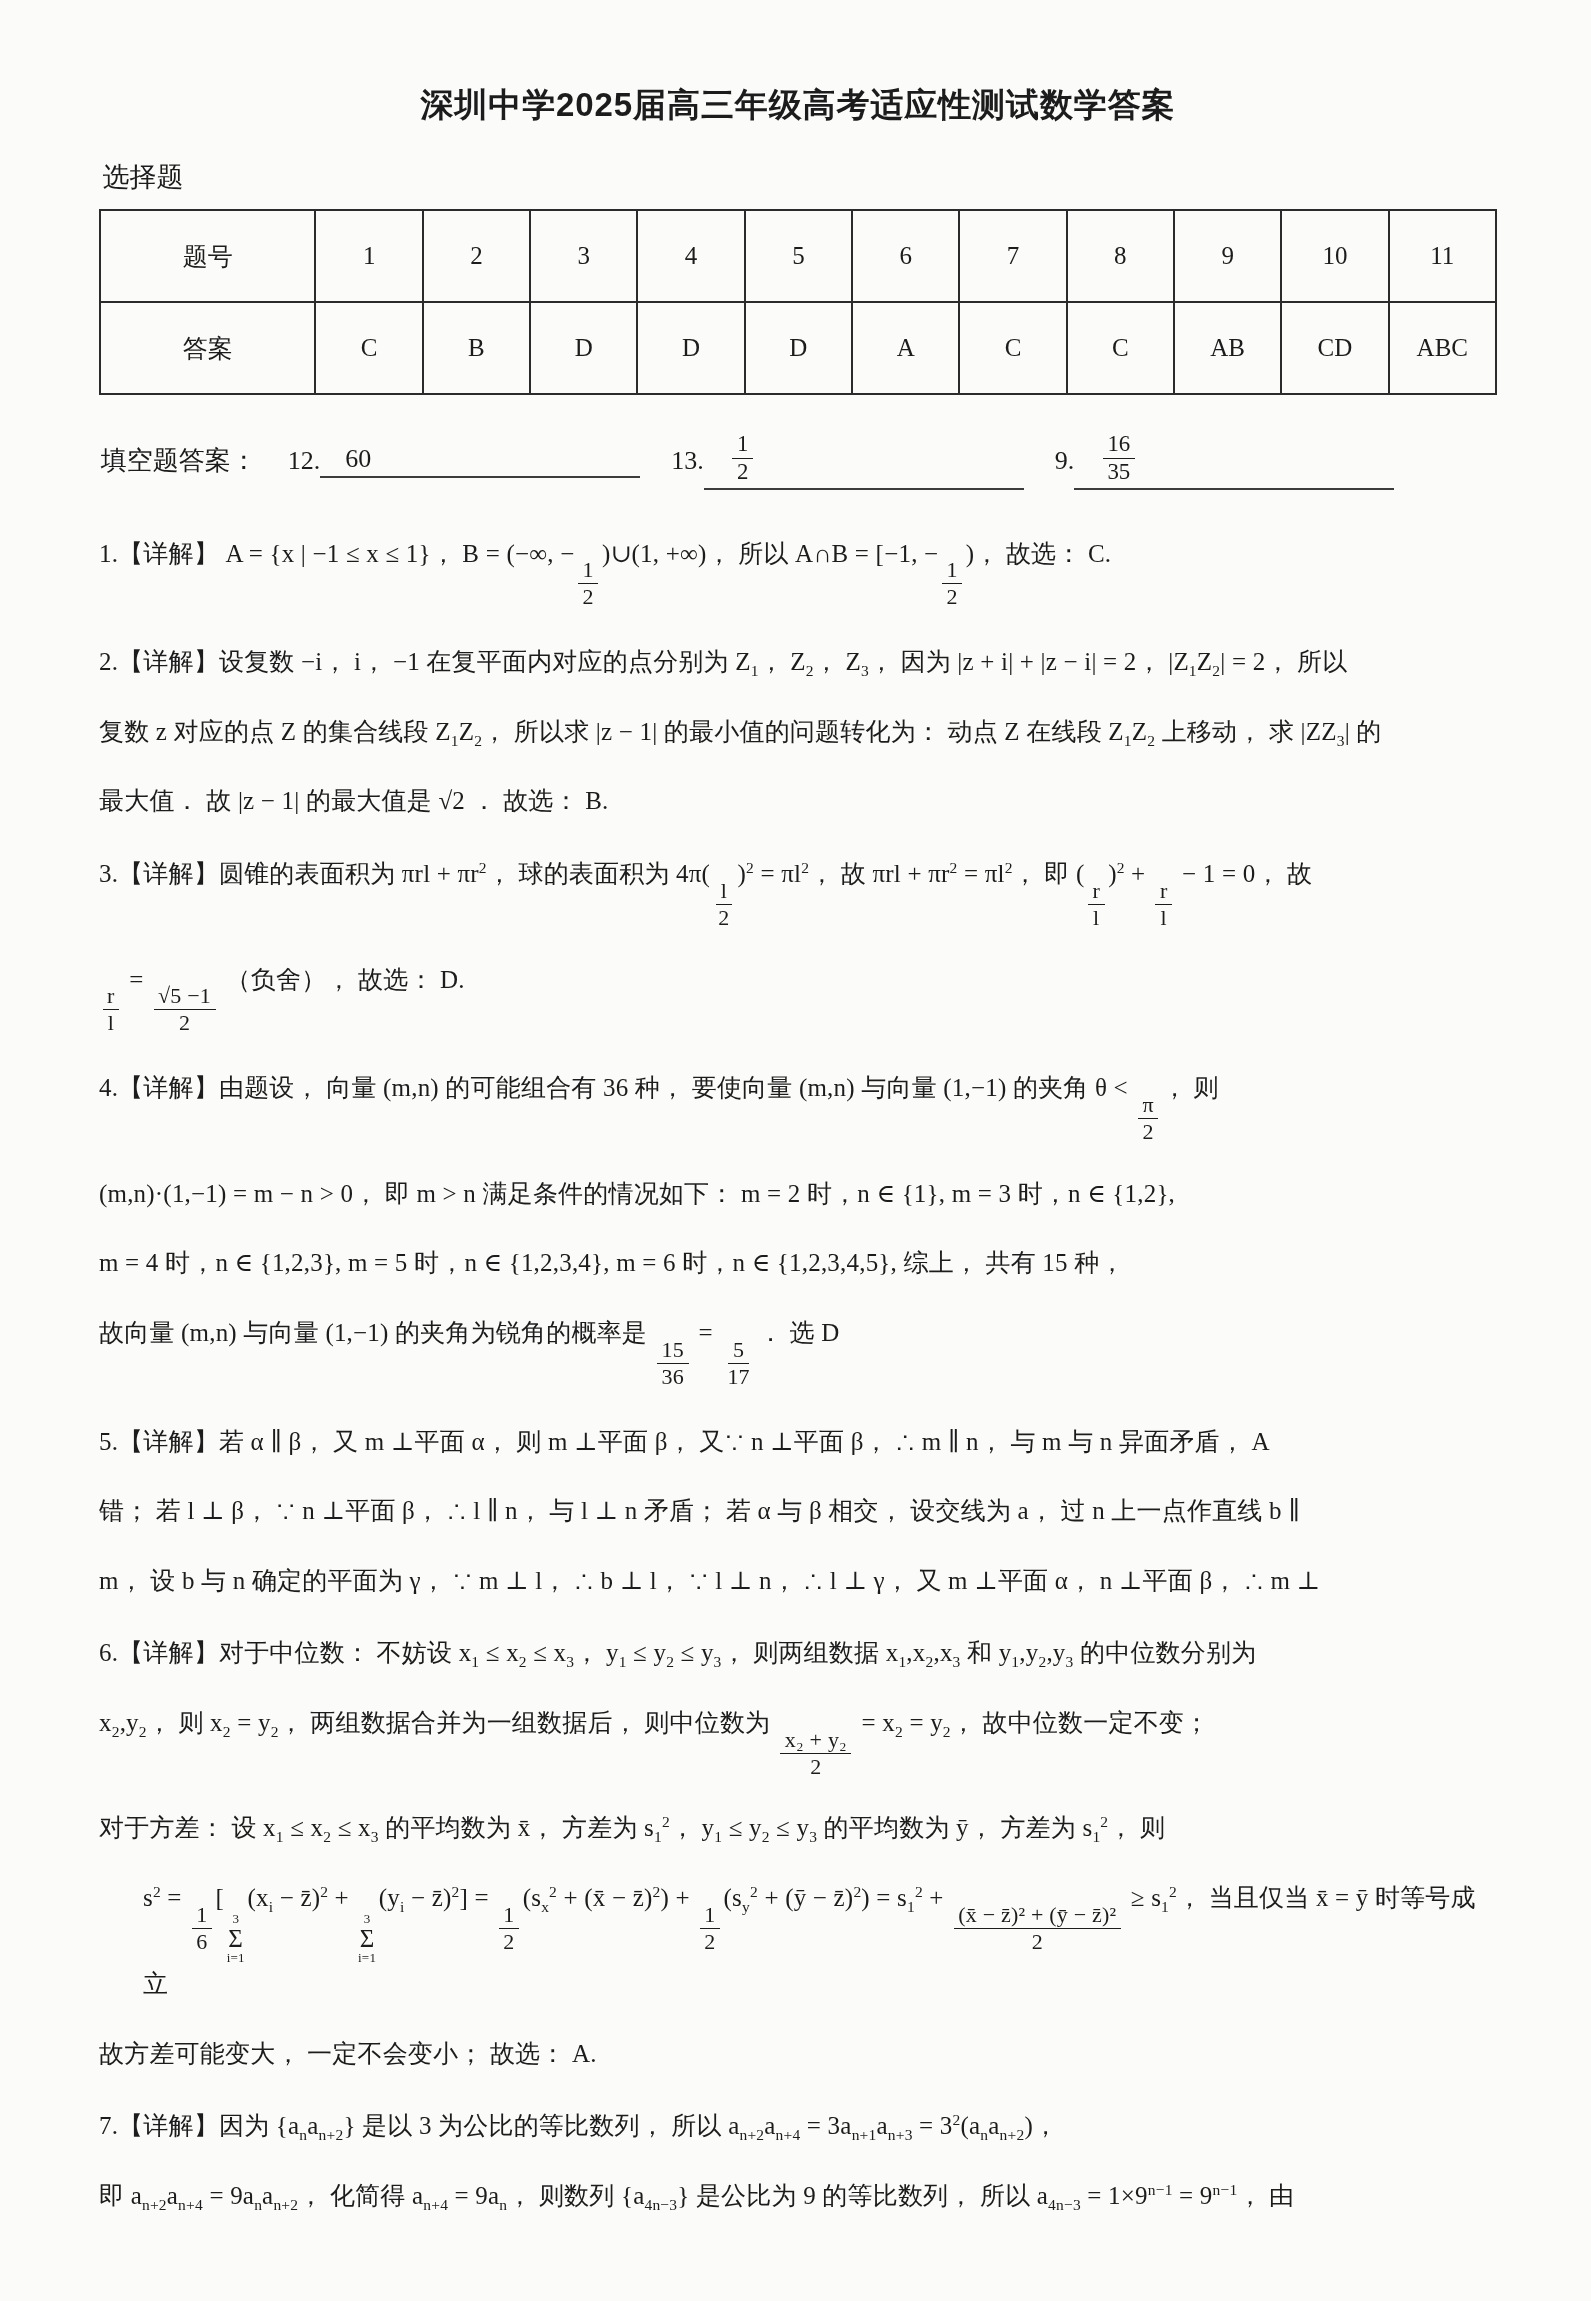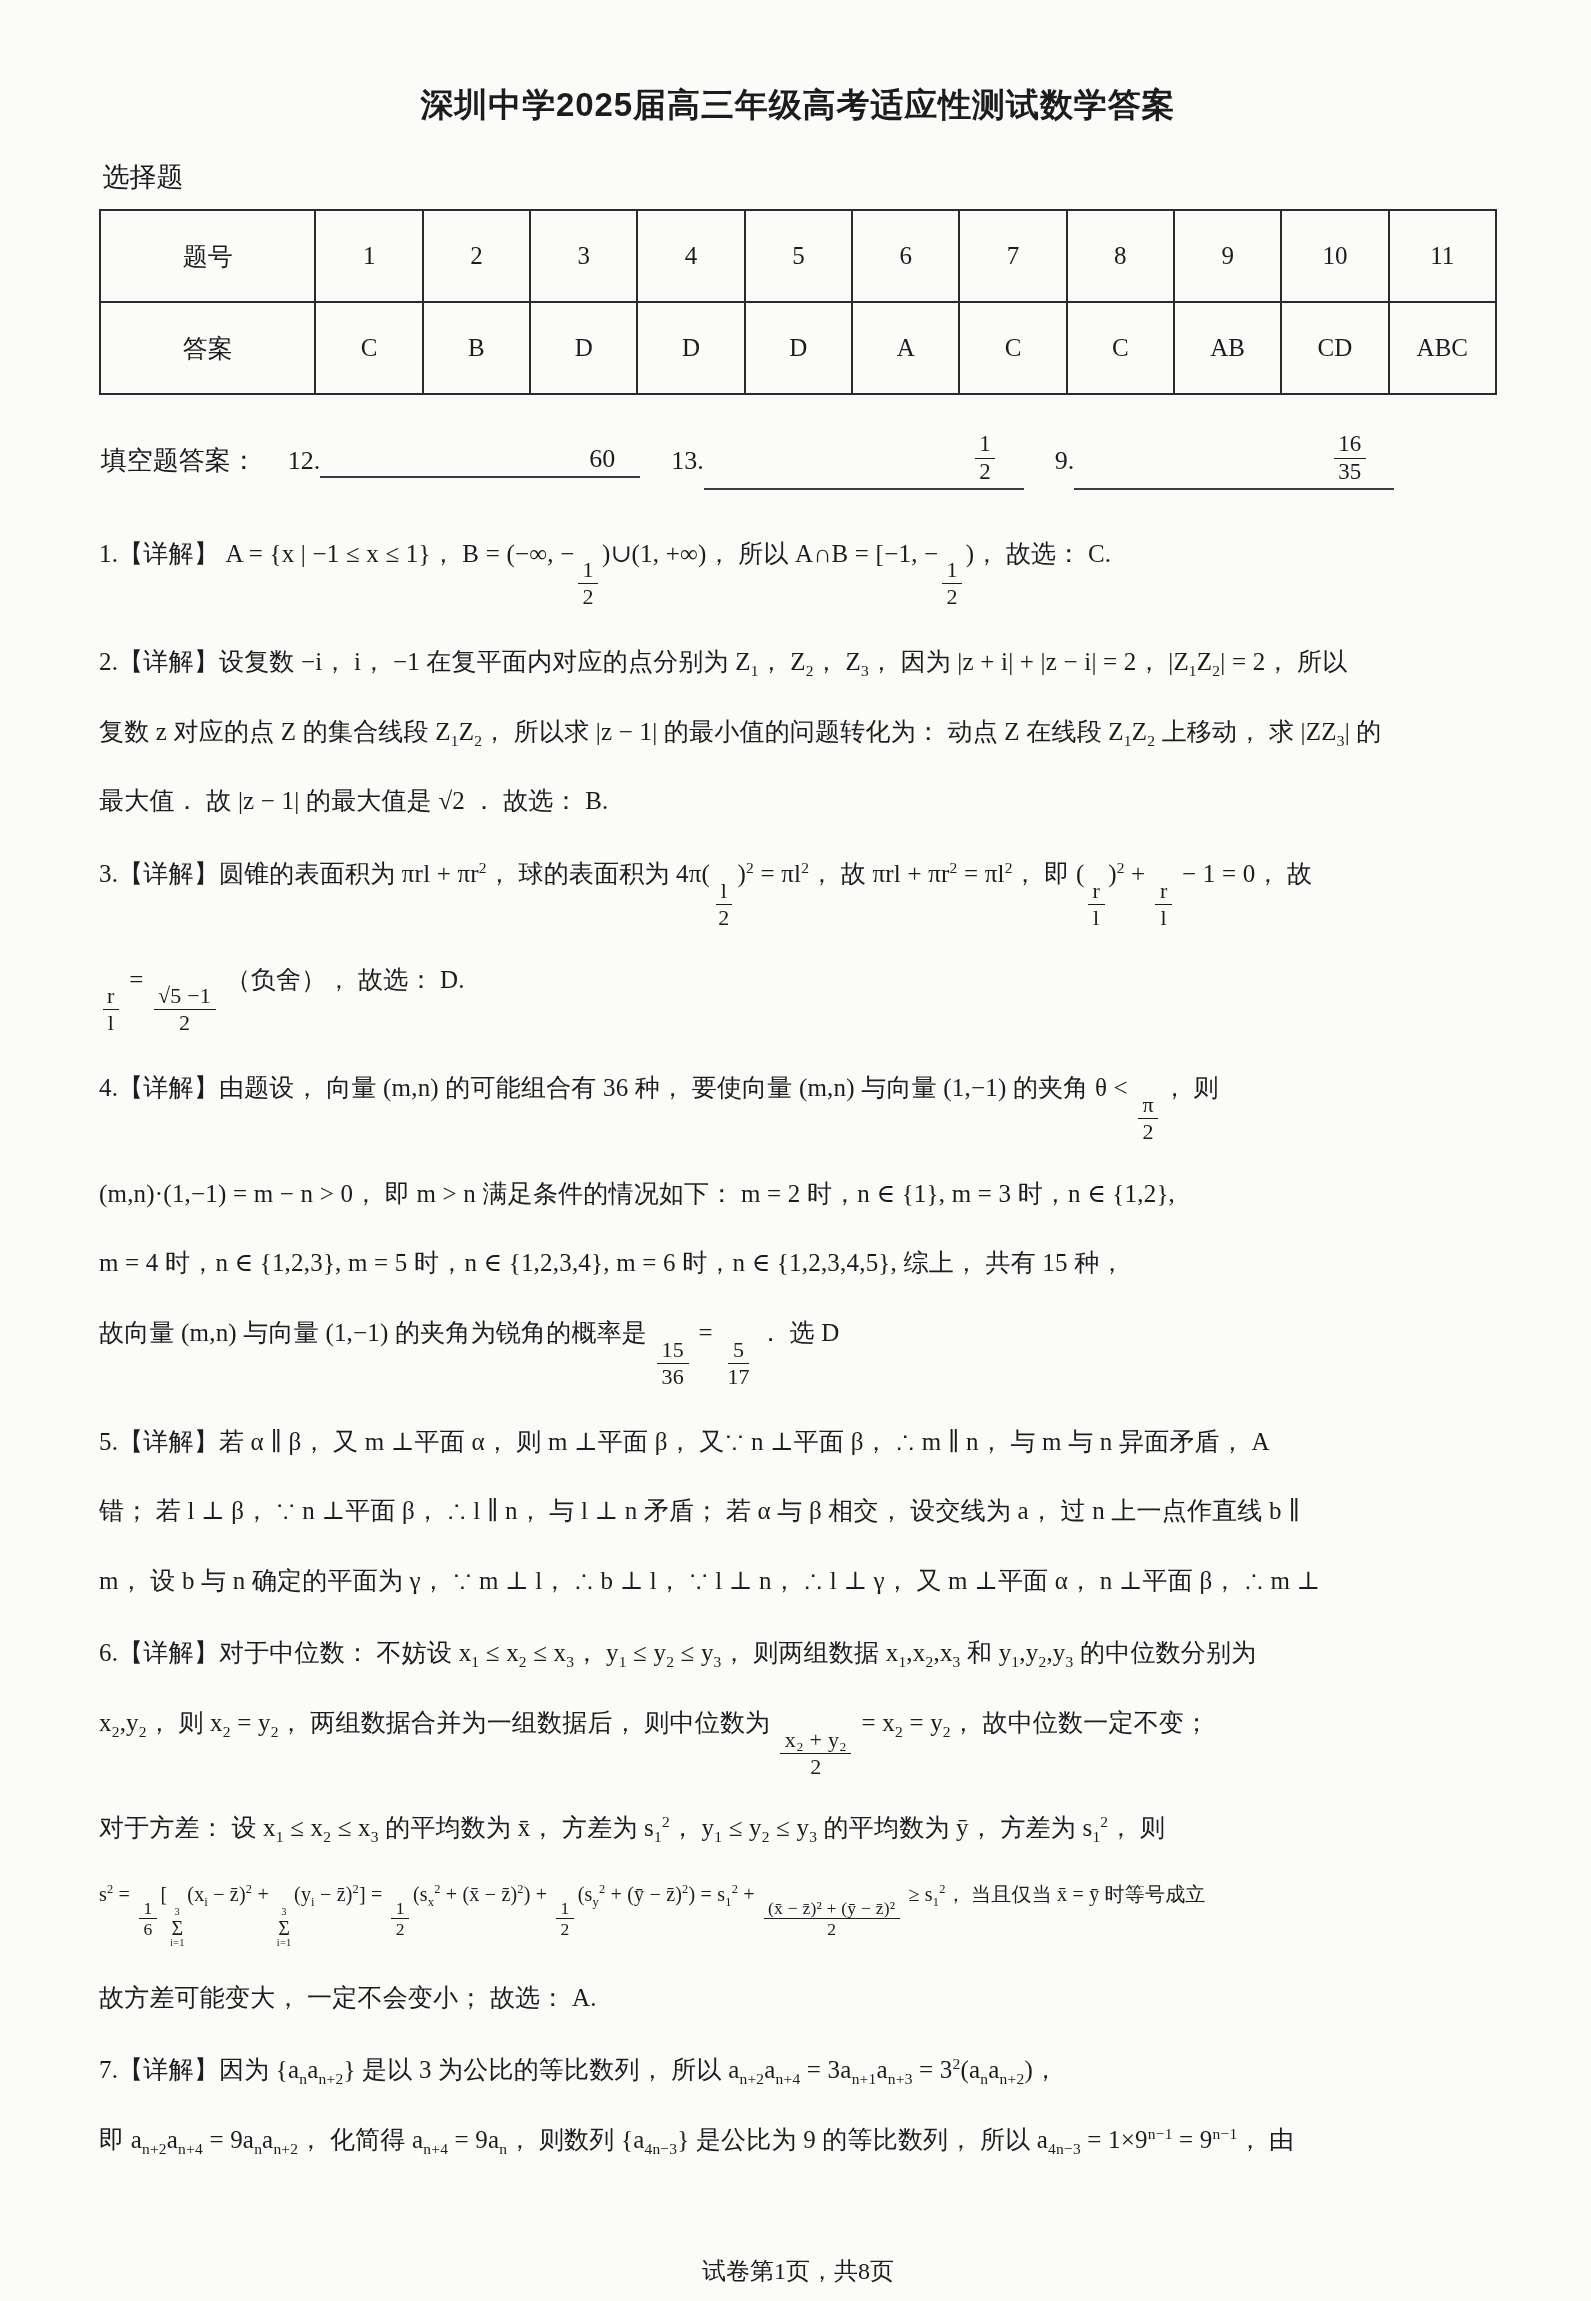--- a/index.html
+++ b/index.html
@@ -24,29 +24,29 @@
   }
   td.lab{width:13%;}
   .fill{
     display:flex;align-items:center;margin:36px 0 5.4px 1.8px;font-size:26px;flex-wrap:nowrap;
   }
   .fill-label{white-space:nowrap;}
   .fill-item{display:inline-flex;align-items:center;margin-left:31px;}
   .fill-item:first-of-type{margin-left:12.6px;}
   .fill-no{white-space:nowrap;}
   .fill-line{
-    display:inline-flex;justify-content:flex-end;align-items:center;
+    display:inline-flex;justify-content:flex-start;align-items:center;
     min-width:270px;border-bottom:2.7px solid #3c3c3c;padding:0 25px 1.8px 25px;
   }
   .fill-item:nth-of-type(1) .fill-line{min-width:306px;}
   .solutions{margin-top:38px;}
   .solution{margin-bottom:32px;}
   .math-line{margin-bottom:29px;line-height:1.62;letter-spacing:0.2px;}
   .math-line:last-child{margin-bottom:0;}
-  .math-line.small{font-size:20px;}
+  .math-line.small{font-size:25px;margin-left:44px;}
   .frac{
     display:inline-flex;flex-direction:column;align-items:center;
     vertical-align:-0.72em;margin:0 3.6px;line-height:1.18;font-size:0.88em;
   }
   .frac .fr-num{padding:0 4.5px;border-bottom:1.8px solid currentColor;}
   .frac .fr-den{padding:0 4.5px;}
   .stack{
     display:inline-flex;flex-direction:column;align-items:center;
     vertical-align:-0.7em;line-height:1.02;margin:0 2.7px;
   }

